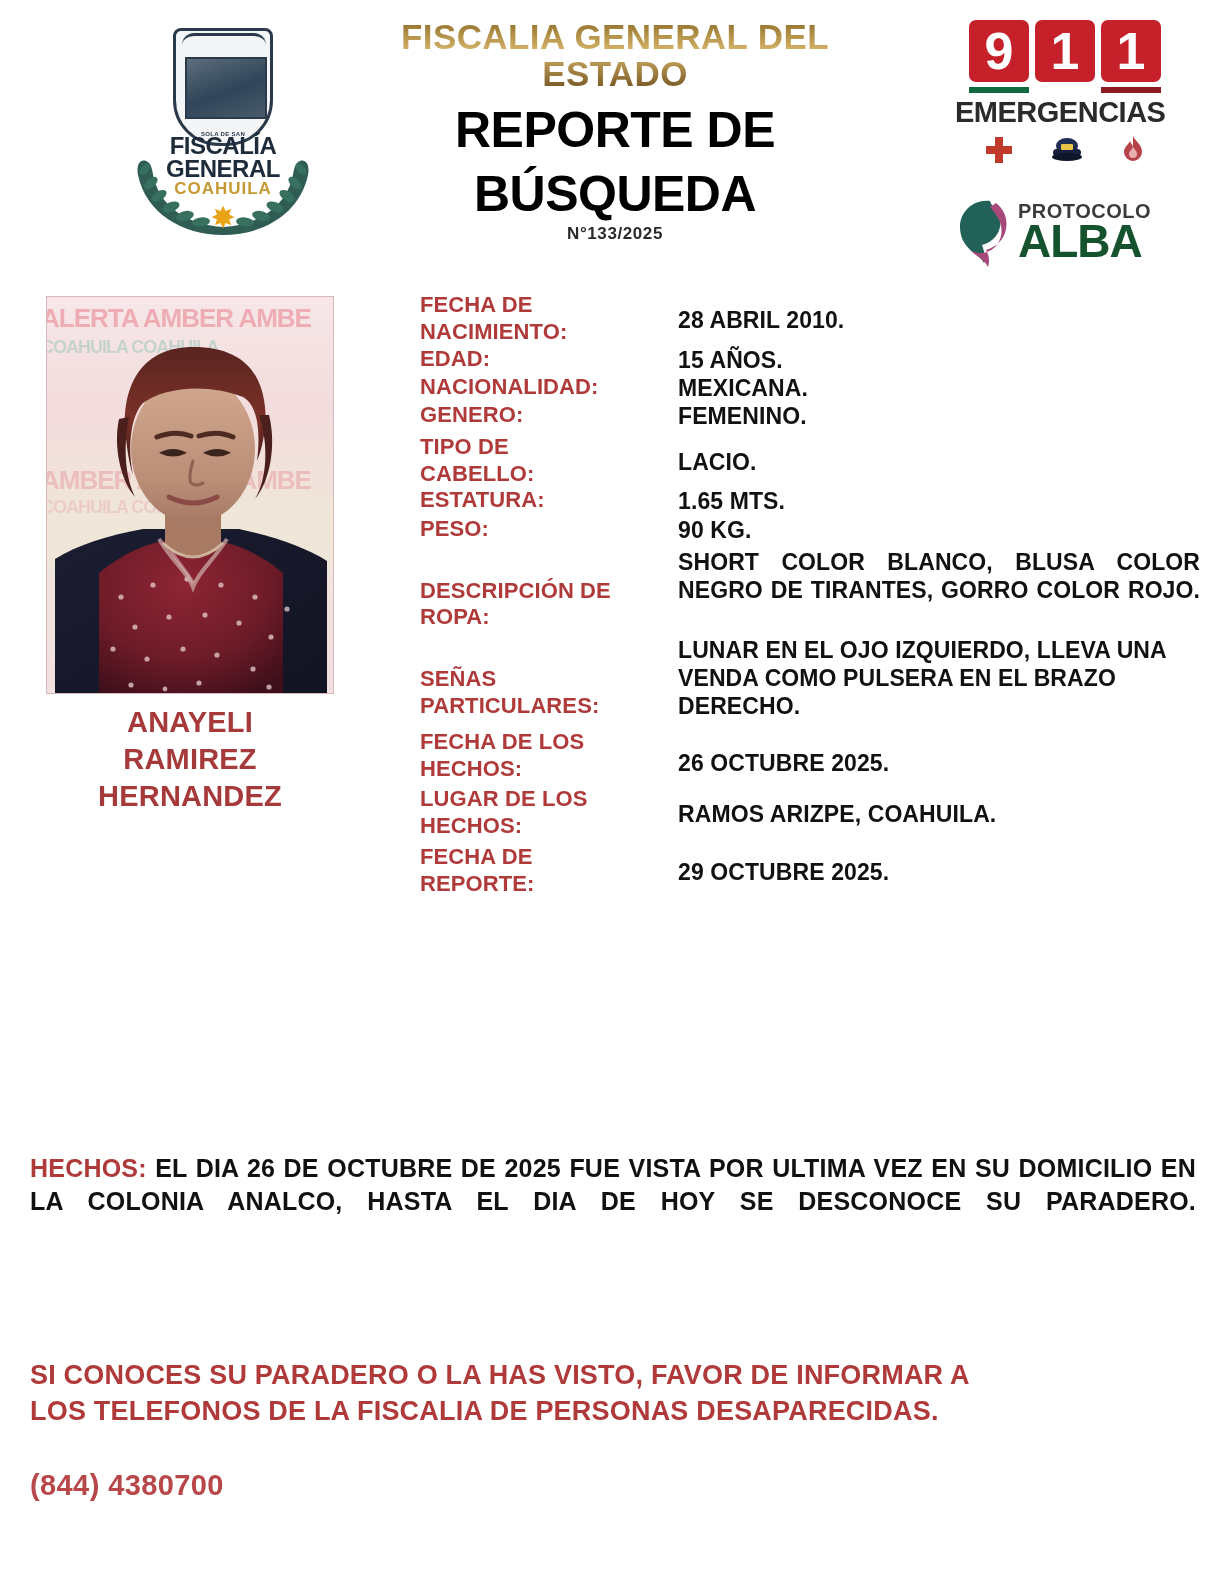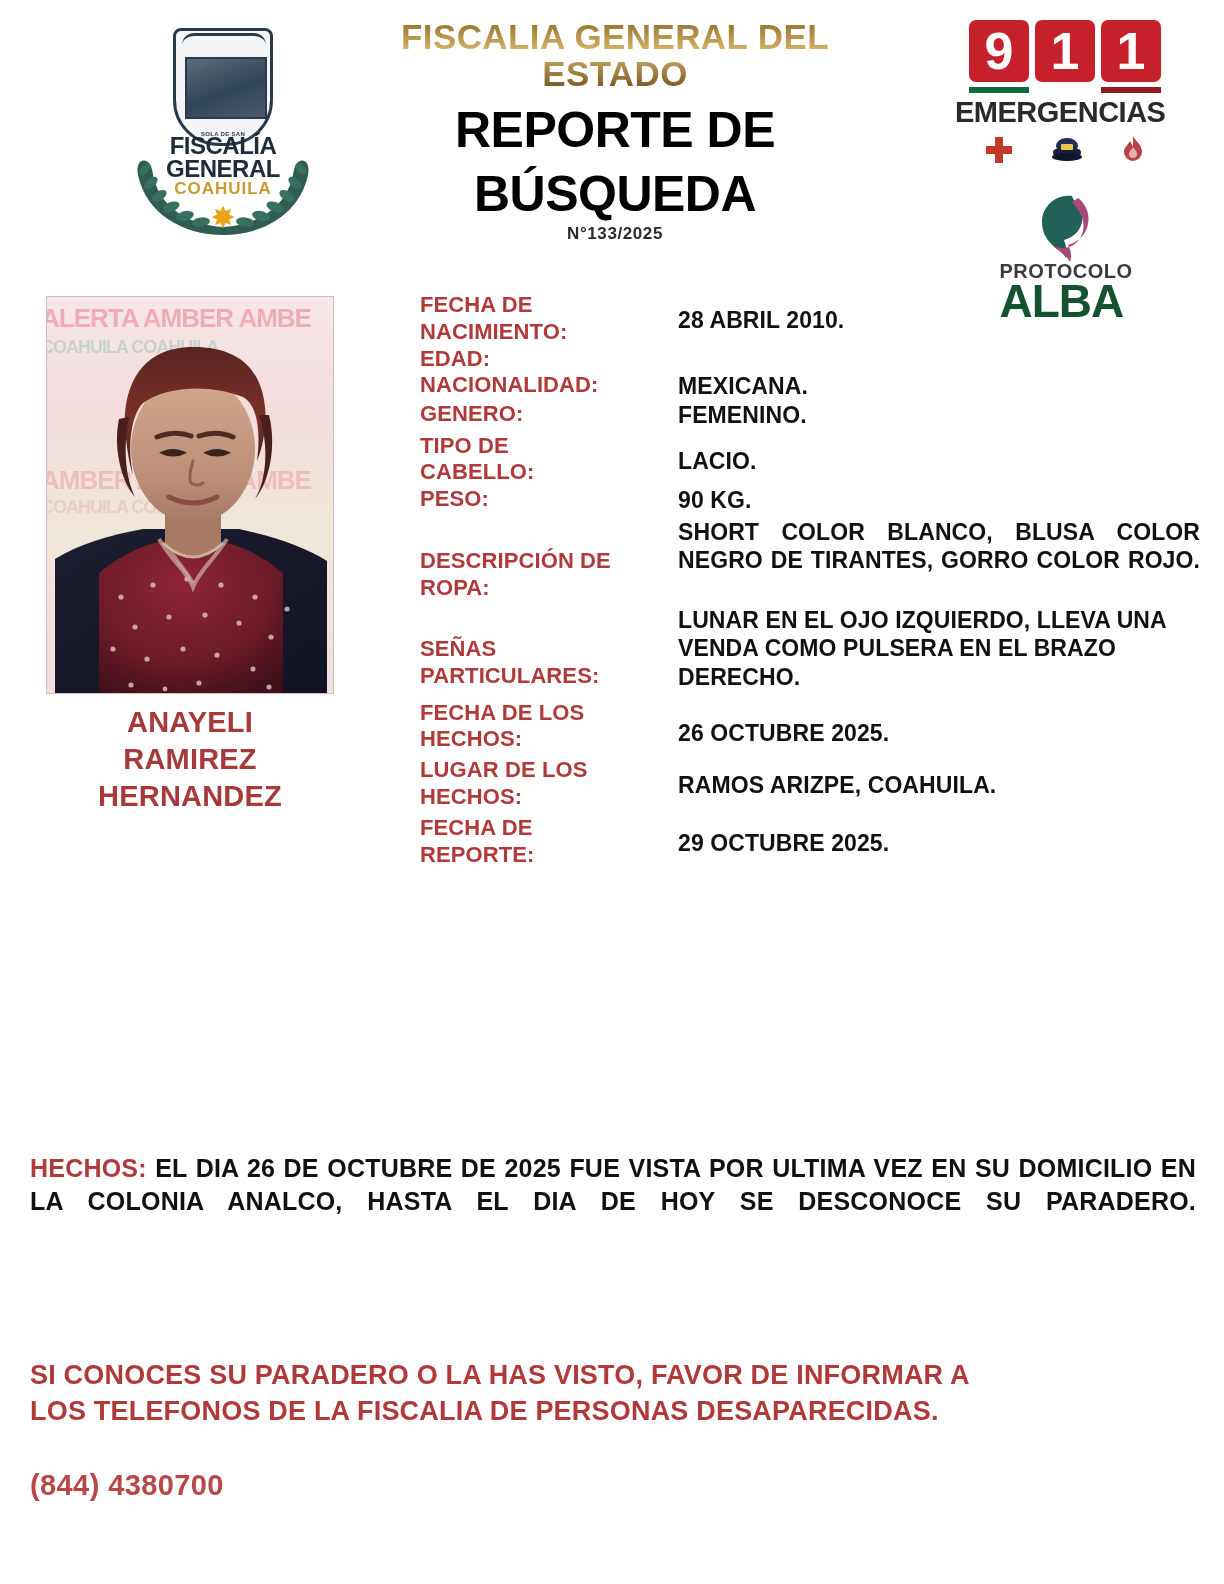--- a/index.html
+++ b/index.html
@@ -191,21 +191,20 @@
     height: 34px;
   }
   .svc-icons svg { display: block; }
 
   .badge-alba {
     position: absolute;
     left: 950px; top: 192px;
     width: 230px; height: 80px;
     display: flex;
     align-items: center;
-    flex-direction: column;
   }
   .alba-mark { width: 66px; height: 70px; flex: none; }
   .alba-mark svg { display: block; width: 100%; height: 100%; }
   .alba-text { margin-left: 2px; line-height: .92; }
   .alba-proto {
     display: block;
     font-family: "Liberation Sans", sans-serif;
     font-weight: bold;
     font-size: 20px;
     letter-spacing: .5px;
@@ -540,20 +539,21 @@
     <div class="frow">
       <div class="flabel">
         <div>FECHA DE</div>
         <div>NACIMIENTO:</div>
       </div>
       <div class="fvalue" style="padding-top:14px">28 ABRIL 2010.</div>
     </div>
 
     <div class="frow">
       <div class="flabel">EDAD:</div>
+      <div class="fvalue">15 AÑOS.</div>
     </div>
 
     <div class="frow">
       <div class="flabel">NACIONALIDAD:</div>
       <div class="fvalue">MEXICANA.</div>
     </div>
 
     <div class="frow">
       <div class="flabel">GENERO:</div>
       <div class="fvalue">FEMENINO.</div>
@@ -561,20 +561,24 @@
 
     <div class="frow pad-sm">
       <div class="flabel">
         <div>TIPO DE</div>
         <div>CABELLO:</div>
       </div>
       <div class="fvalue" style="padding-top:14px">LACIO.</div>
     </div>
 
 
+    <div class="frow">
+      <div class="flabel">ESTATURA:</div>
+      <div class="fvalue">1.65 MTS.</div>
+    </div>
 
     <div class="frow">
       <div class="flabel">PESO:</div>
       <div class="fvalue">90 KG.</div>
     </div>
 
     <div class="frow pad-sm">
       <div class="flabel" style="padding-top:30px">
         <div>DESCRIPCIÓN DE</div>
         <div>ROPA:</div>

